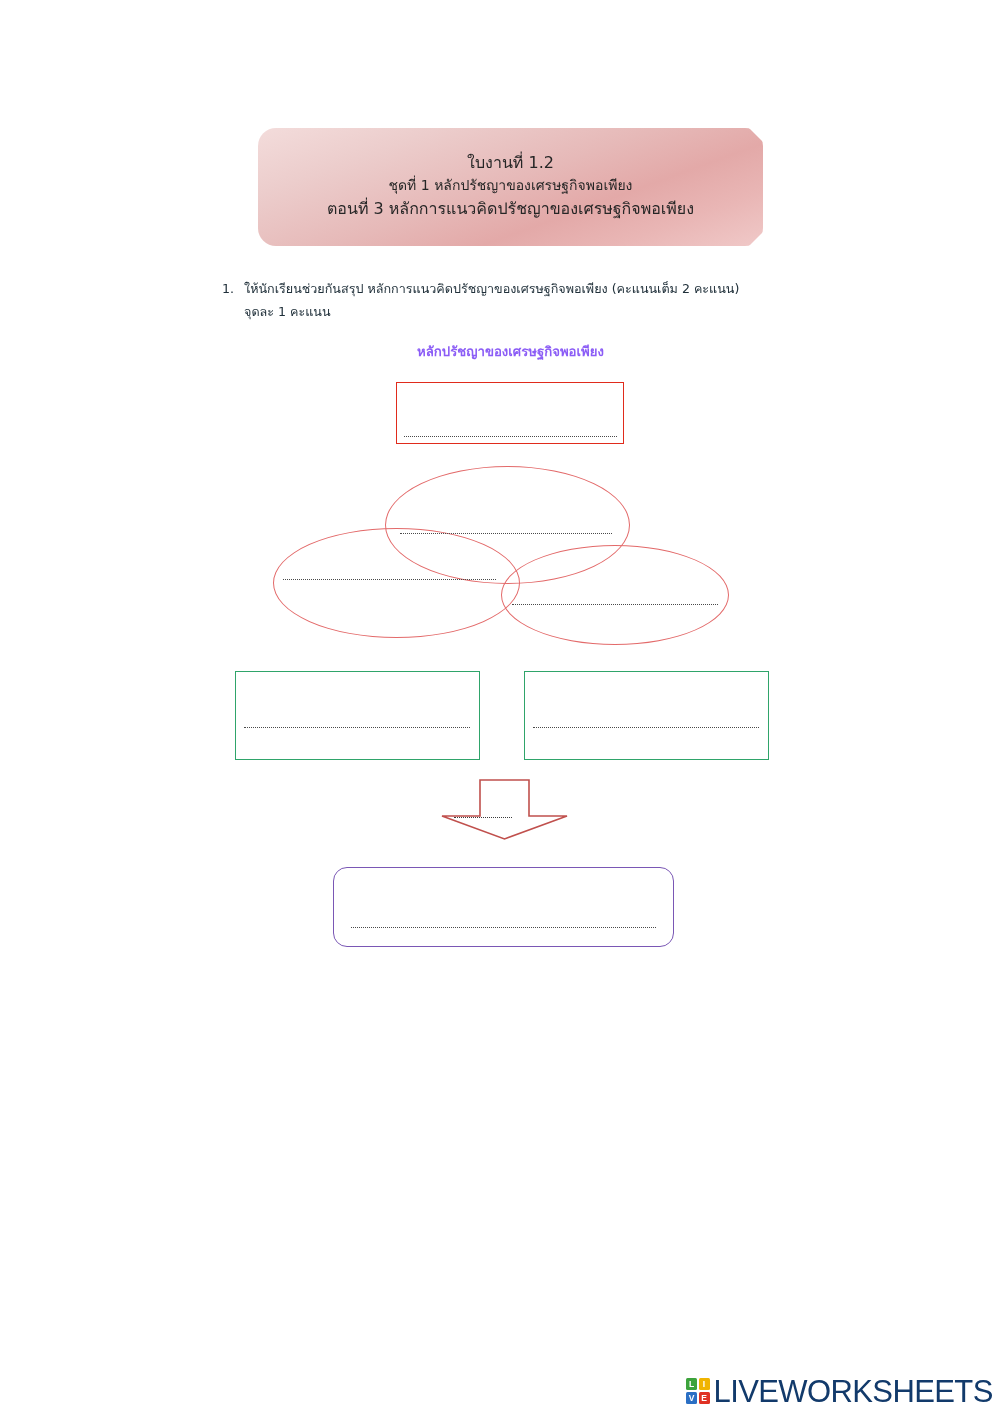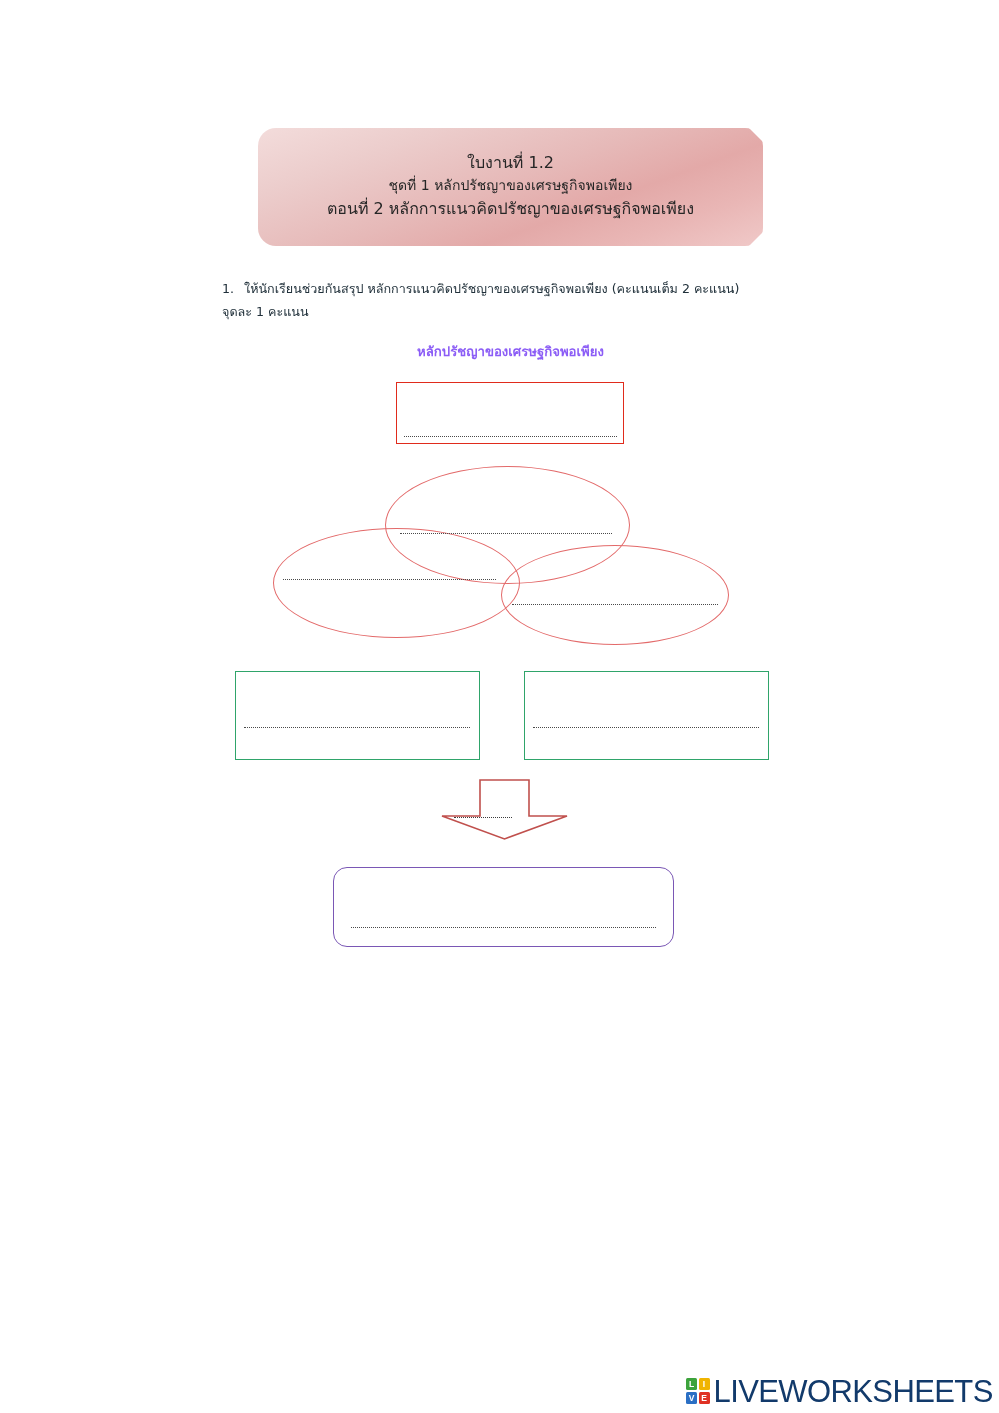--- a/index.html
+++ b/index.html
@@ -67,20 +67,21 @@
   .instruction .ins-row {
     display: flex;
     align-items: flex-start;
   }
   .instruction .ins-num {
     width: 22px;
     flex: 0 0 22px;
   }
   .instruction .ins-text { flex: 1 1 auto; }
   .instruction .ins-sub {
+    margin-left: 22px;
     margin-top: 1px;
   }
 
   
   .diagram-title {
     position: absolute;
     left: 0;
     top: 341px;
     width: 999px;
     text-align: center;
@@ -195,21 +196,21 @@
     color: #123a6b;
     line-height: 1;
   }
 </style>
 </head>
 <body>
 
 <div class="header-banner">
   <div class="header-line l1">ใบงานที่ 1.2</div>
   <div class="header-line l2">ชุดที่ 1  หลักปรัชญาของเศรษฐกิจพอเพียง</div>
-  <div class="header-line l3">ตอนที่ 2  หลักการแนวคิดปรัชญาของเศรษฐกิจพอเพียง</div>
+  <div class="header-line l3">ตอนที่ 3  หลักการแนวคิดปรัชญาของเศรษฐกิจพอเพียง</div>
 </div>
 
 <div class="instruction">
   <div class="ins-row">
     <span class="ins-num">1.</span>
     <span class="ins-text">ให้นักเรียนช่วยกันสรุป หลักการแนวคิดปรัชญาของเศรษฐกิจพอเพียง (คะแนนเต็ม 2 คะแนน)</span>
   </div>
   <div class="ins-sub">จุดละ 1 คะแนน</div>
 </div>
 

